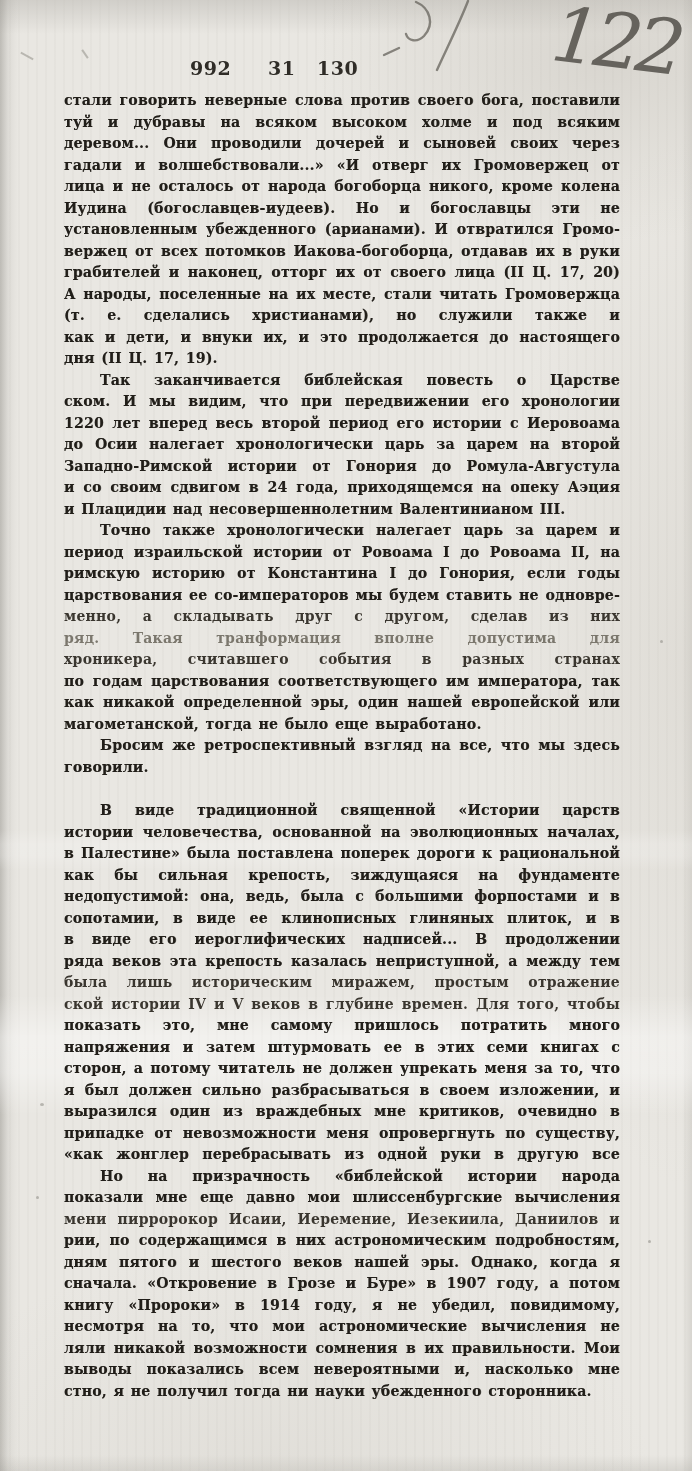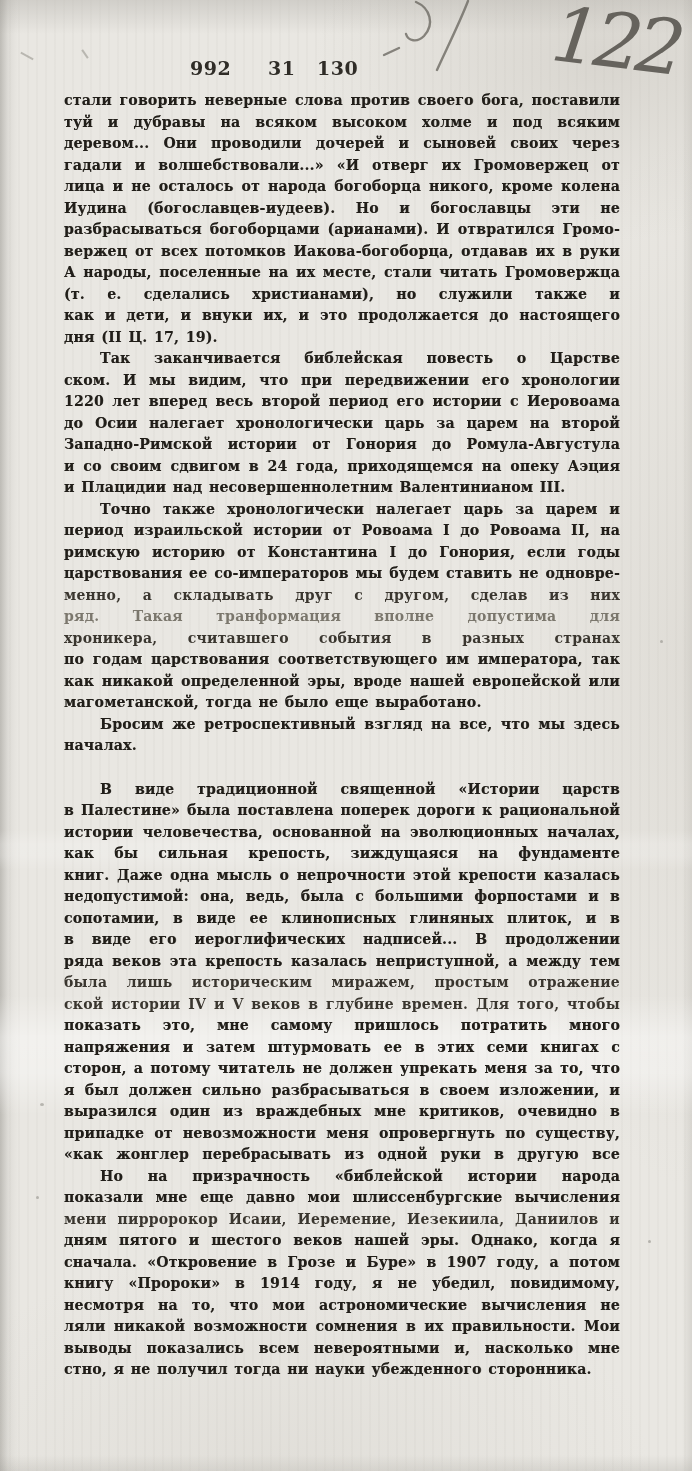--- a/index.html
+++ b/index.html
@@ -85,22 +85,23 @@
   </div>
 
   <div class="text-block">
       <div class="para">
         <div class="line">стали говорить неверные слова против своего бога, поставили ста-</div>
         <div class="line">туй и дубравы на всяком высоком холме и под всяким высоким</div>
         <div class="line">деревом... Они проводили дочерей и сыновей своих через огонь,</div>
         <div class="line">гадали и волшебствовали...» «И отверг их Громовержец от своего</div>
         <div class="line">лица и не осталось от народа богоборца никого, кроме колена</div>
         <div class="line">Иудина (богославцев-иудеев). Но и богославцы эти не соблюдали</div>
-        <div class="line">разбрасываться богоборцами (арианами). И отвратился Громо-</div>
+        <div class="line">установленным убежденного (арианами). И отвратился Громо-</div>
         <div class="line">вержец от всех потомков Иакова-богоборца, отдавав их в руки</div>
+        <div class="line">грабителей и наконец, отторг их от своего лица (II Ц. 17, 20)</div>
         <div class="line">А народы, поселенные на их месте, стали читать Громовержца</div>
         <div class="line">(т. е. сделались христианами), но служили также и изображенням-</div>
         <div class="line">как и дети, и внуки их, и это продолжается до настоящего</div>
         <div class="line last">дня (II Ц. 17, 19).</div>
       </div>
       <div class="para indent">
         <div class="line">Так заканчивается библейская повесть о Царстве Богоборче-</div>
         <div class="line">ском. И мы видим, что при передвижении его хронологии около</div>
         <div class="line">1220 лет вперед весь второй период его истории с Иеровоама II</div>
         <div class="line">до Осии налегает хронологически царь за царем на второй период</div>
@@ -110,51 +111,51 @@
       </div>
       <div class="para indent">
         <div class="line">Точно также хронологически налегает царь за царем и первый</div>
         <div class="line">период израильской истории от Ровоама I до Ровоама II, на</div>
         <div class="line">римскую историю от Константина I до Гонория, если годы</div>
         <div class="line">царствования ее со-императоров мы будем ставить не одновре-</div>
         <div class="line dim">менно, а складывать друг с другом, сделав из них последовательный</div>
         <div class="line faded">ряд. Такая транформация вполне допустима для средневекового</div>
         <div class="line dim">хроникера, считавшего события в разных странах исключительно</div>
         <div class="line">по годам царствования соответствующего им императора, так</div>
-        <div class="line">как никакой определенной эры, вроде нашей европейской или</div>
+        <div class="line">как никакой определенной эры, один нашей европейской или</div>
         <div class="line last">магометанской, тогда не было еще выработано.</div>
       </div>
       <div class="para indent">
         <div class="line">Бросим же ретроспективный взгляд на все, что мы здесь</div>
-        <div class="line last">началах.</div>
+        <div class="line last">говорили.</div>
       </div>
       <div class="para indent gap">
         <div class="line">В виде традиционной священной «Истории царств Израильского</div>
+        <div class="line">истории человечества, основанной на эволюционных началах,</div>
         <div class="line">в Палестине» была поставлена поперек дороги к рациональной</div>
-        <div class="line">истории человечества, основанной на эволюционных началах,</div>
         <div class="line">как бы сильная крепость, зиждущаяся на фундаменте священных</div>
-        <div class="line">книг. Даже одна мысль о непрочности этой крепости казалась</div>
         <div class="line">недопустимой: она, ведь, была с большими форпостами и в Мес-</div>
         <div class="line">сопотамии, в виде ее клинописных глиняных плиток, и в Египте</div>
         <div class="line">в виде его иероглифических надписей... В продолжении длинного</div>
         <div class="line">ряда веков эта крепость казалась неприступной, а между тем она</div>
         <div class="line dim">была лишь историческим миражем, простым отражение Ромей-</div>
         <div class="line dim">ской истории IV и V веков в глубине времен. Для того, чтобы</div>
         <div class="line">показать это, мне самому пришлось потратить много умственного</div>
         <div class="line">напряжения и затем штурмовать ее в этих семи книгах с разных</div>
         <div class="line">сторон, а потому читатель не должен упрекать меня за то, что</div>
         <div class="line">я был должен сильно разбрасываться в своем изложении, и как</div>
         <div class="line">выразился один из враждебных мне критиков, очевидно в желчном</div>
         <div class="line">припадке от невозможности меня опровергнуть по существу,</div>
         <div class="line last">«как жонглер перебрасывать из одной руки в другую все науки».</div>
       </div>
       <div class="para indent">
         <div class="line">Но на призрачность «библейской истории народа богоборца»</div>
         <div class="line">показали мне еще давно мои шлиссенбургские вычисления вре-</div>
         <div class="line dim">мени пирророкор Исаии, Иеремение, Иезекиила, Даниилов и Заха-</div>
+        <div class="line">рии, по содержащимся в них астрономическим подробностям,</div>
         <div class="line">дням пятого и шестого веков нашей эры. Однако, когда я напечатал</div>
         <div class="line">сначала. «Откровение в Грозе и Буре» в 1907 году, а потом</div>
         <div class="line">книгу «Пророки» в 1914 году, я не убедил, повидимому, никого,</div>
         <div class="line">несмотря на то, что мои астрономические вычисления не остав-</div>
         <div class="line">ляли никакой возможности сомнения в их правильности. Мои</div>
         <div class="line">выводы показались всем невероятными и, насколько мне изве-</div>
         <div class="line last">стно, я не получил тогда ни науки убежденного сторонника.</div>
       </div>
     </div>
 

